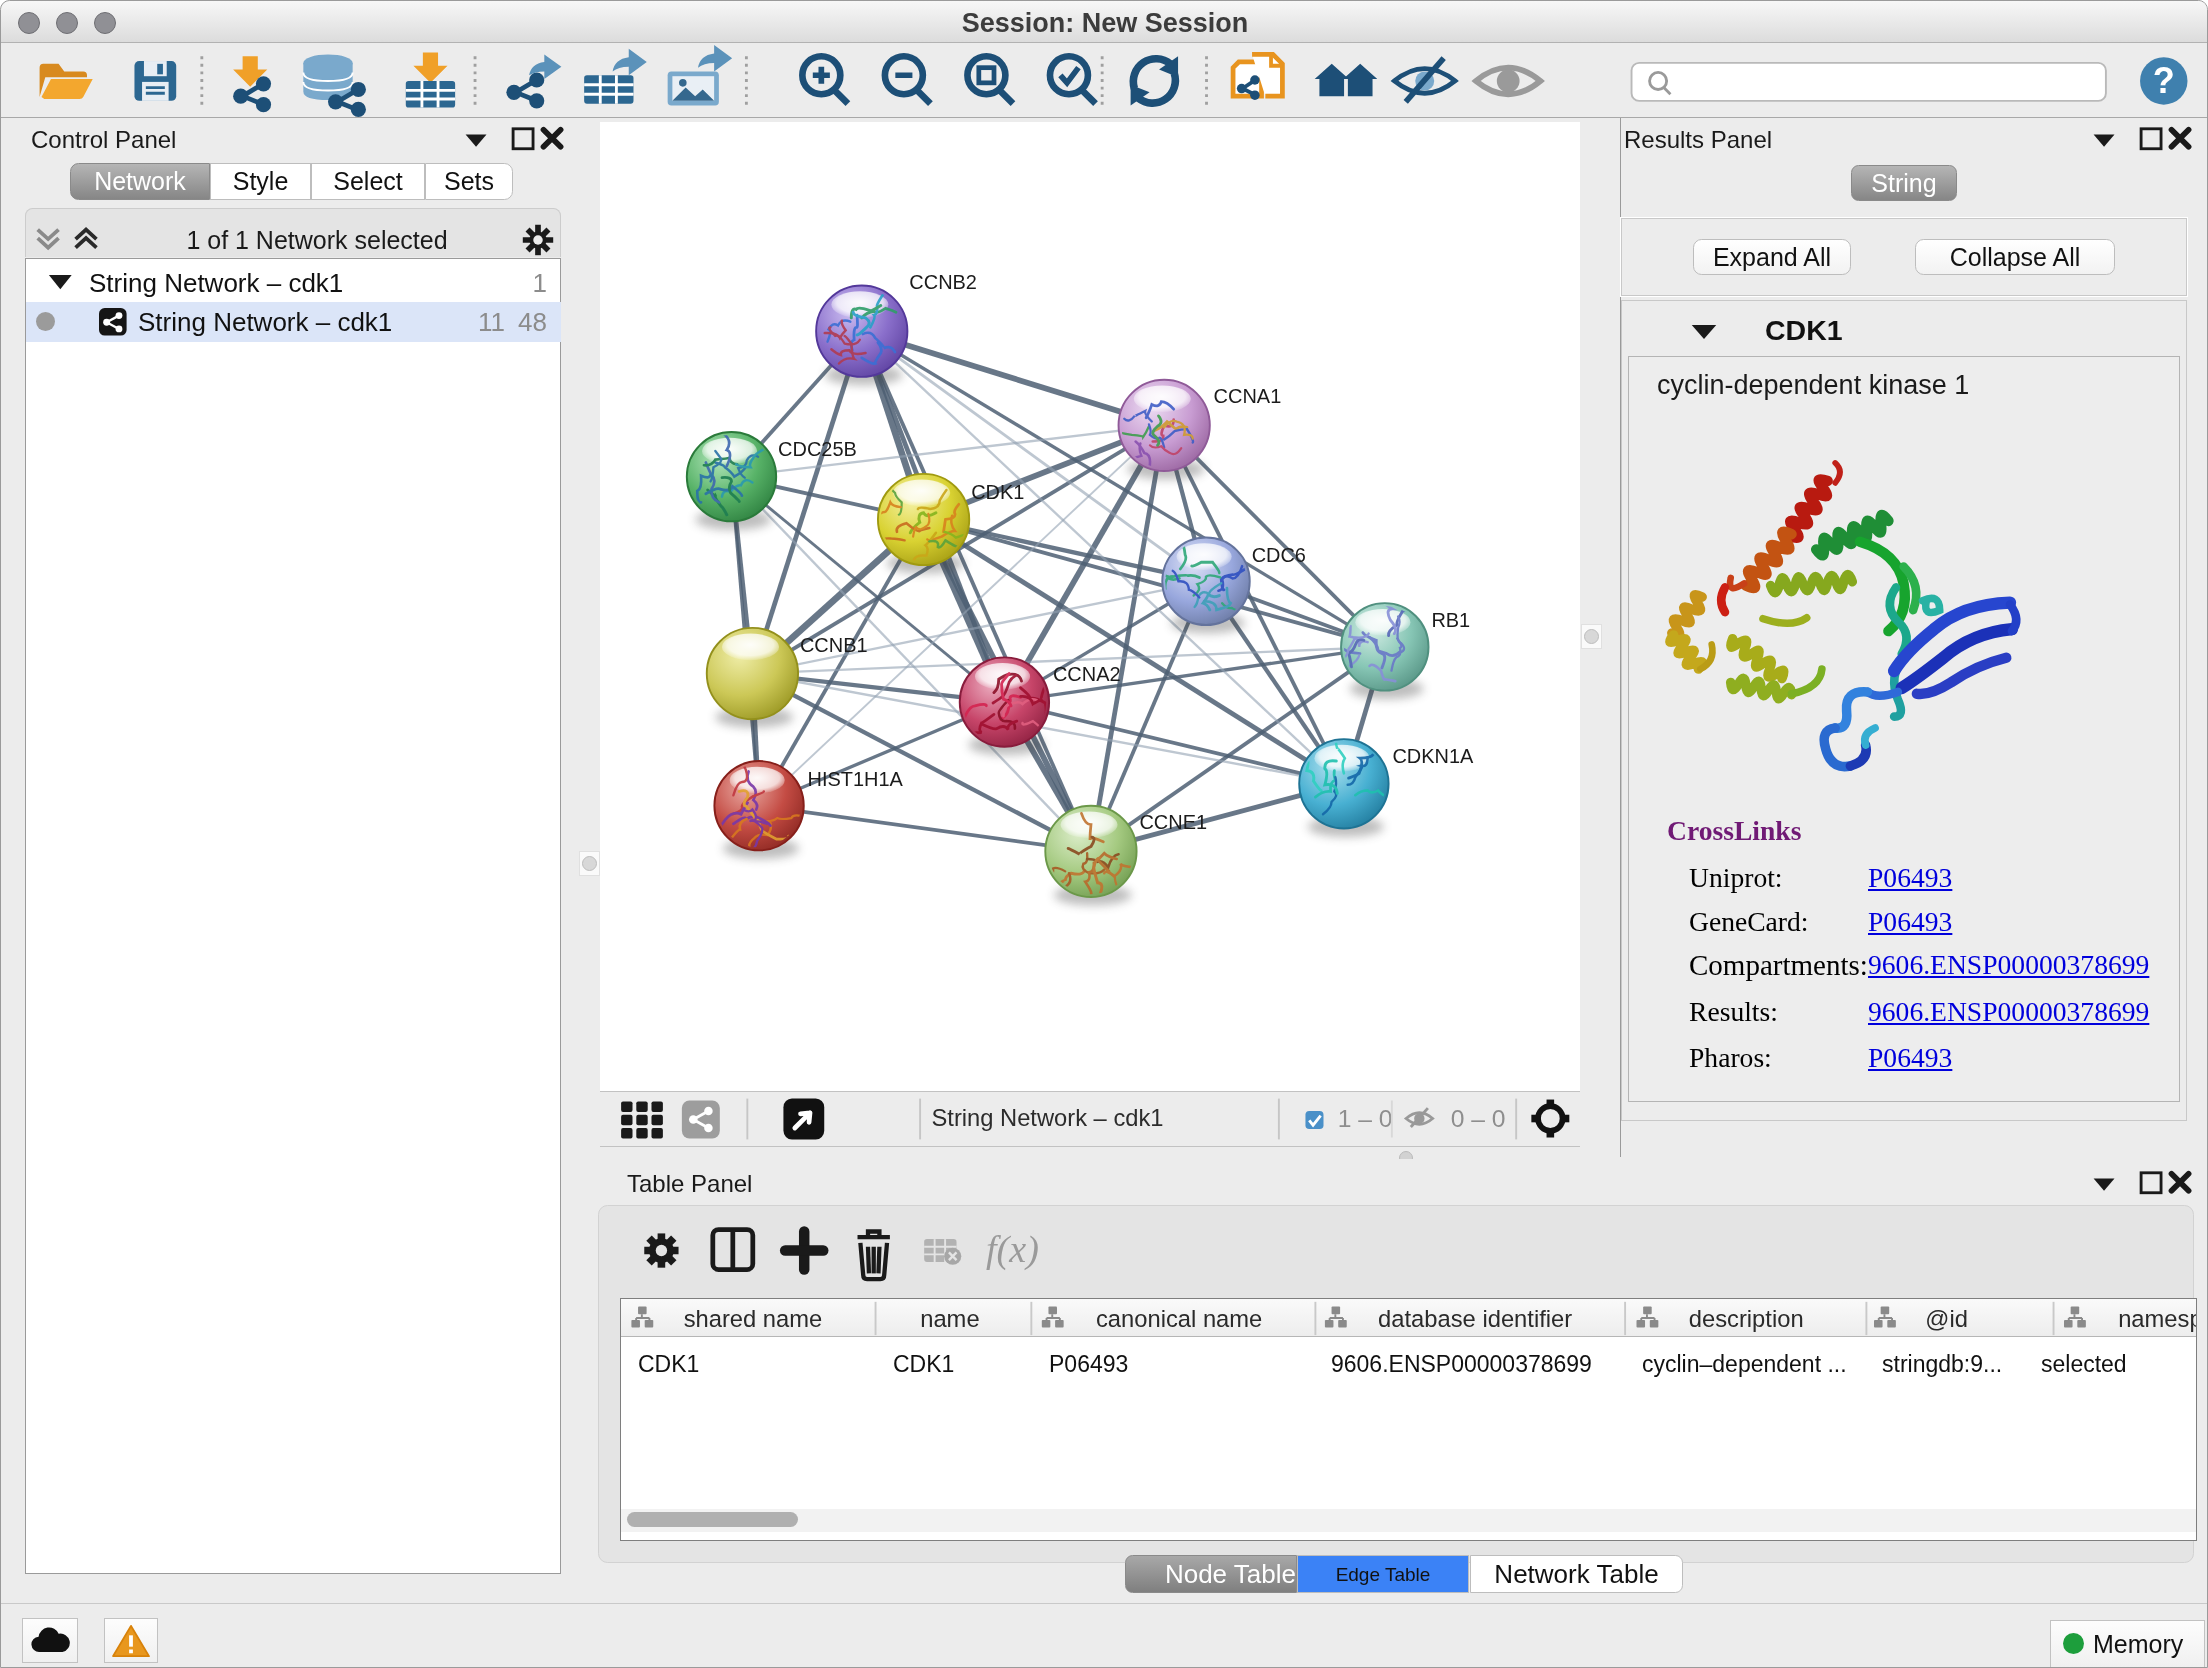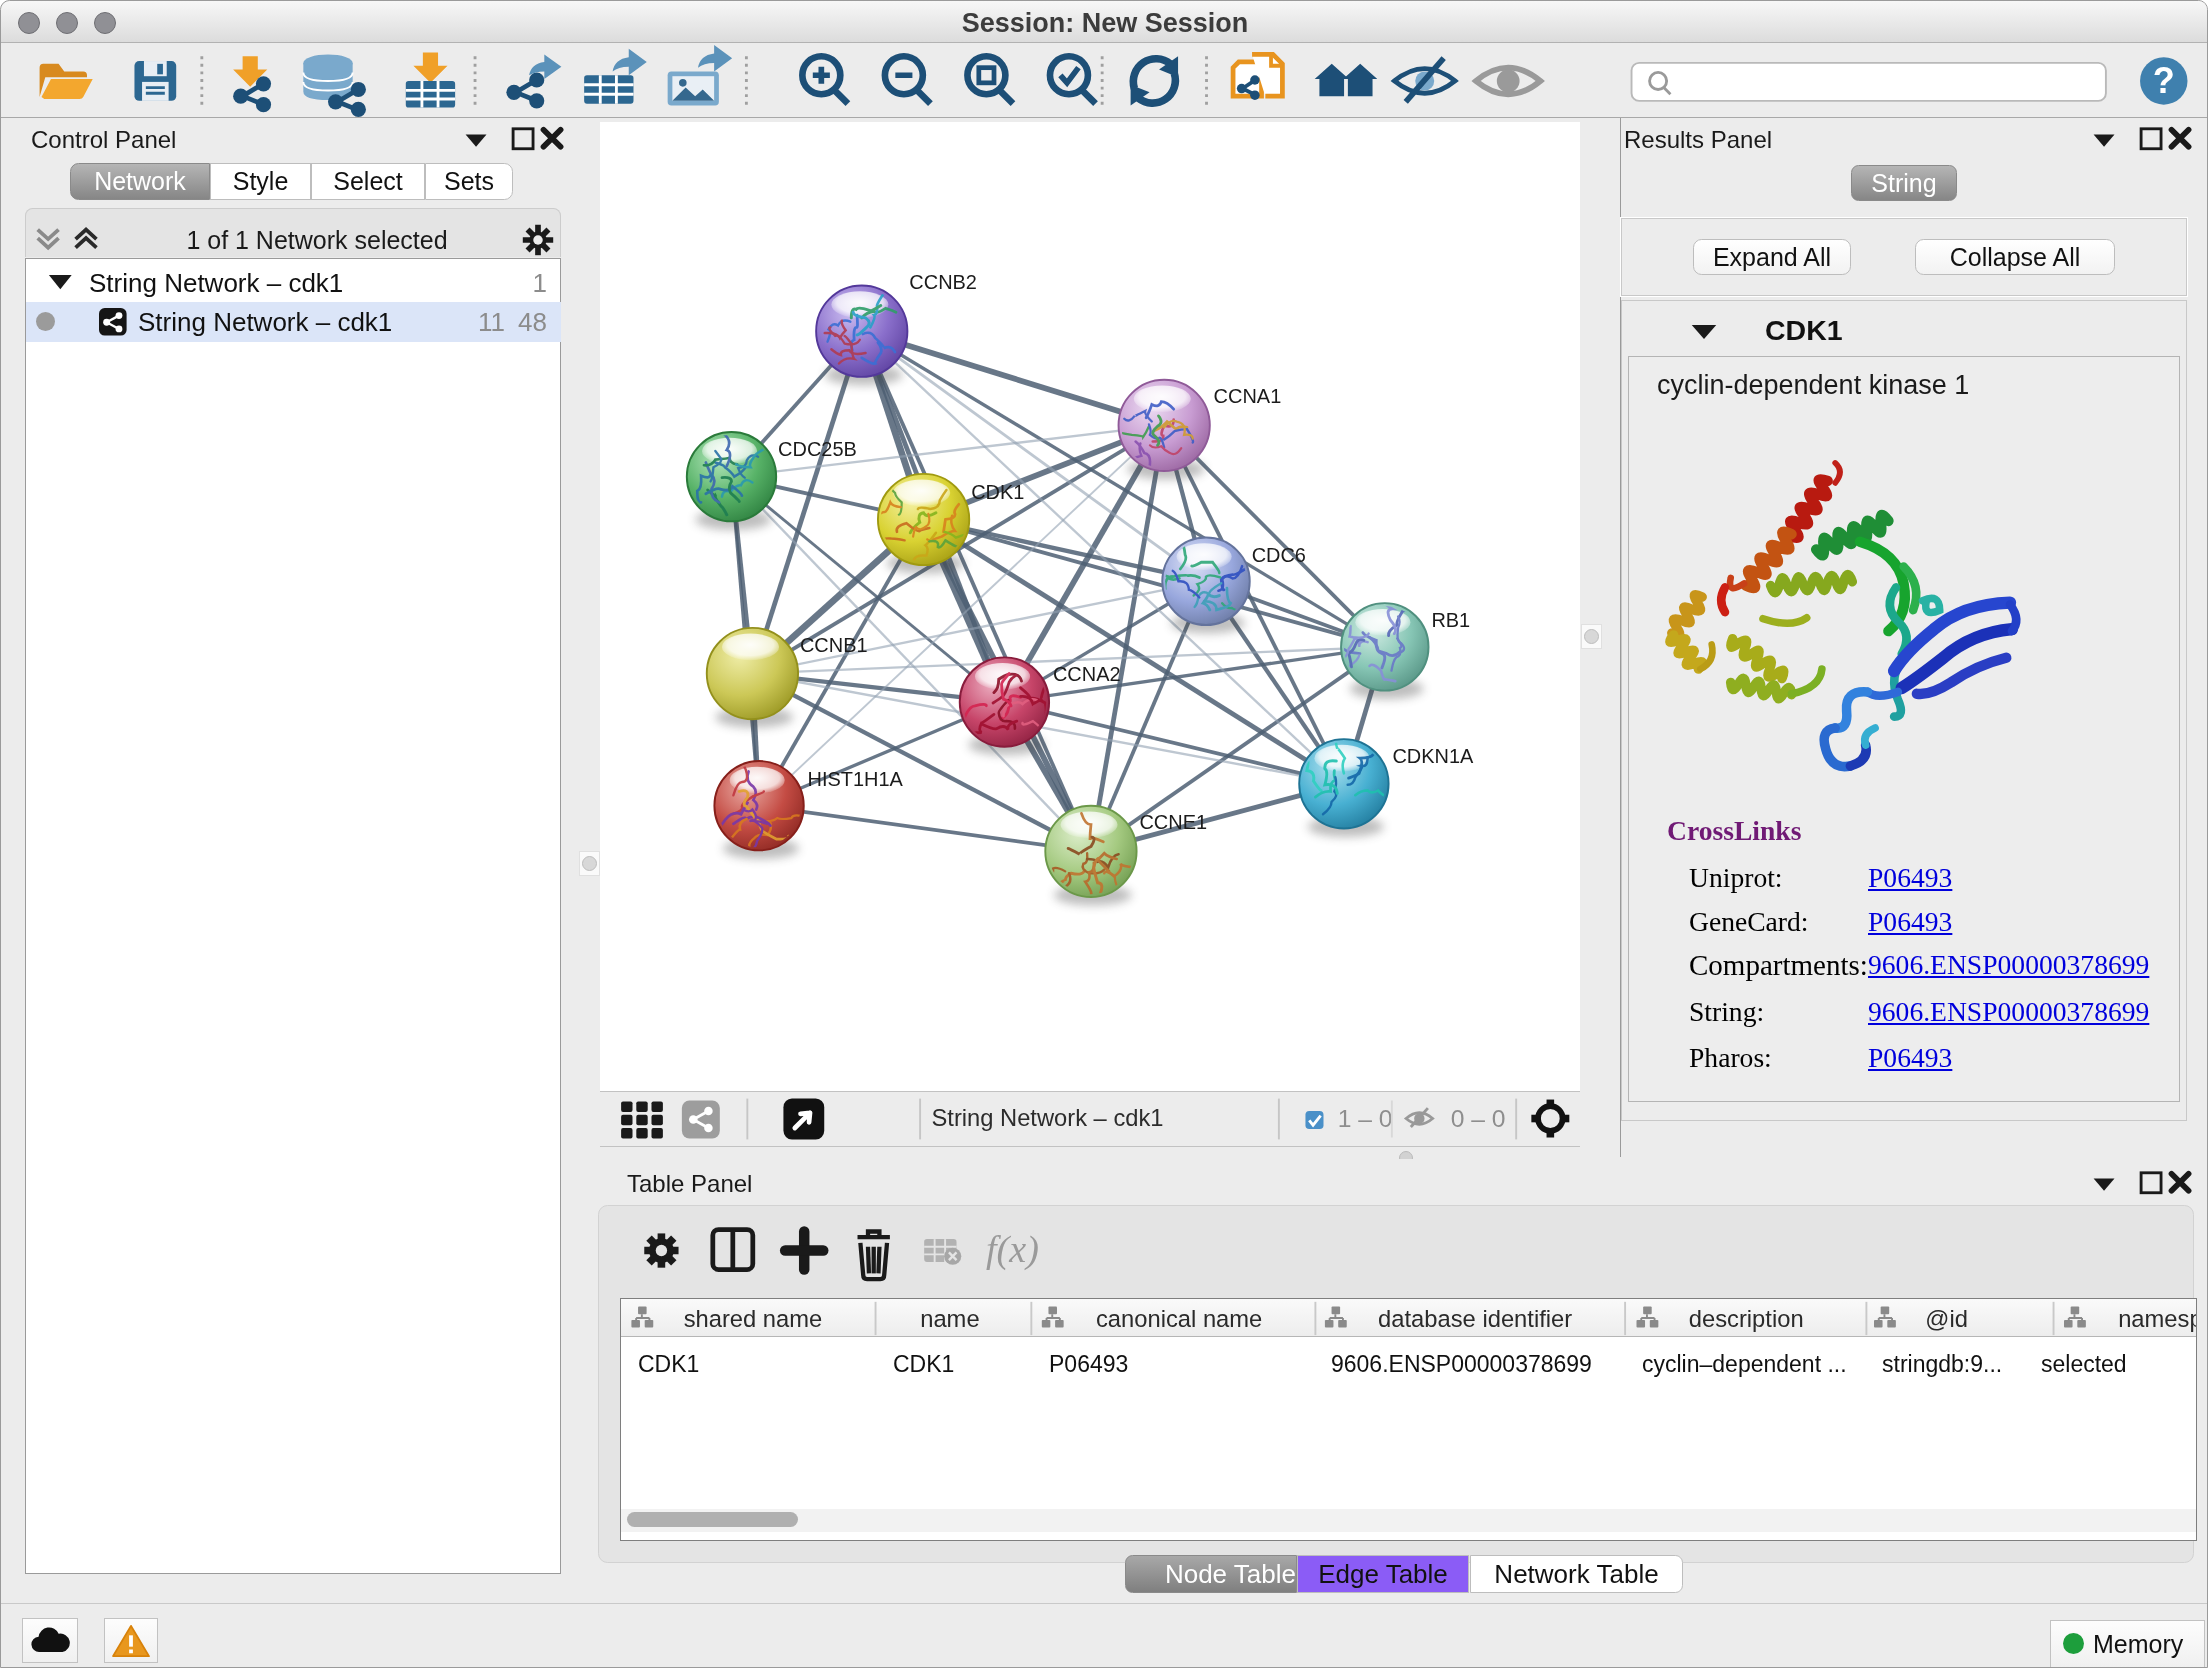--- a/index.html
+++ b/index.html
@@ -762,21 +762,21 @@
 </g>
   </svg>
 
 <div class="abs serif" style="left:1666px;top:814px;font-size:27.6px;font-weight:bold;color:#701a75">CrossLinks</div>
 <div class="abs serif" style="left:1688px;top:861px;font-size:27.6px;color:#000">Uniprot:</div>
 <div class="abs serif link" style="left:1867px;top:861px;font-size:27.6px">P06493</div>
 <div class="abs serif" style="left:1688px;top:905px;font-size:27.6px;color:#000">GeneCard:</div>
 <div class="abs serif link" style="left:1867px;top:905px;font-size:27.6px">P06493</div>
 <div class="abs serif" style="left:1688px;top:948px;font-size:29px;color:#000">Compartments:</div>
 <div class="abs serif link" style="left:1867px;top:948px;font-size:27.6px">9606.ENSP00000378699</div>
-<div class="abs serif" style="left:1688px;top:995px;font-size:27.6px;color:#000">String:</div>
+<div class="abs serif" style="left:1688px;top:995px;font-size:27.6px;color:#000">Results:</div>
 <div class="abs serif link" style="left:1867px;top:995px;font-size:27.6px">9606.ENSP00000378699</div>
 <div class="abs serif" style="left:1688px;top:1041px;font-size:27.6px;color:#000">Pharos:</div>
 <div class="abs serif link" style="left:1867px;top:1041px;font-size:27.6px">P06493</div>
 
 <div class="abs" style="left:571px;top:1158px;width:1638px;height:436px;background:#ececec"></div>
 <div class="abs panelhead" style="left:626px;top:1169px">Table Panel</div>
 <svg class="abs" style="left:2085px;top:1168px" width="114" height="28.5" viewBox="0 0 120 30">
 <path d="M8 10 l22 0 l-11 13 Z" fill="#1a1a1a"></path>
 <rect x="58" y="4" width="21" height="21" fill="none" stroke="#1a1a1a" stroke-width="3"></rect>
 <path d="M90 5 l18 18 M108 5 l-18 18" stroke="#1a1a1a" stroke-width="6" stroke-linecap="round"></path>
@@ -892,21 +892,21 @@
 <div class="abs" style="left:892px;top:1350px;font-size:23px;color:#111">CDK1</div>
 <div class="abs" style="left:1048px;top:1350px;font-size:23px;color:#111">P06493</div>
 <div class="abs" style="left:1330px;top:1350px;font-size:23px;color:#111">9606.ENSP00000378699</div>
 <div class="abs" style="left:1641px;top:1350px;font-size:23px;color:#111">cyclin–dependent ...</div>
 <div class="abs" style="left:1881px;top:1350px;font-size:23px;color:#111">stringdb:9...</div>
 <div class="abs" style="left:2040px;top:1350px;font-size:23px;color:#111">selected</div>
 <div class="abs" style="left:620px;top:1508px;width:1575px;height:23px;background:#f2f2f2"></div>
 <div class="abs" style="left:626px;top:1511px;width:171px;height:15px;border-radius:7.6px;background:#b0b0b0"></div>
 
 <div class="abs" style="left:1124px;top:1554px;width:172px;height:38px;background:linear-gradient(#a8a8a8,#7f7f7f);border:1px solid #8a8a8a;border-radius:7.6px 0 0 7.6px;color:#fff;font-size:26px;text-align:right;line-height:37px">Node Table</div>
-<div class="abs" style="left:1296px;top:1554px;width:172px;height:38px;background:#8b5cf6;border:1px solid #bdbdbd;color:#111;font-size:26px;text-align:center;line-height:37px">Edge Table</div>
+<div class="abs" style="left:1296px;top:1554px;width:172px;height:38px;background:#3b82f6;border:1px solid #bdbdbd;color:#111;font-size:19px;text-align:center;line-height:37px">Edge Table</div>
 <div class="abs" style="left:1469px;top:1554px;width:213px;height:38px;background:#fff;border:1px solid #bdbdbd;border-radius:0 7.6px 7.6px 0;color:#111;font-size:26px;text-align:center;line-height:37px">Network Table</div>
 
 <div class="abs" style="left:0;top:1602px;width:2208px;height:1px;background:#c9c9c9"></div>
 <div class="abs" style="left:21px;top:1617px;width:56px;height:45px;background:linear-gradient(#fdfdfd,#f0f0f0);border:1px solid #c2c2c2"></div>
 <svg class="abs" style="left:28.5px;top:1626px" width="42" height="27" viewBox="0 0 44 28">
 <path d="M10 26 a8 8 0 0 1 -1 -16 a11 11 0 0 1 21 -3 a8 8 0 0 1 4 19 Z" fill="#111"></path>
 </svg>
 <div class="abs" style="left:103px;top:1617px;width:54px;height:45px;background:linear-gradient(#fdfdfd,#f0f0f0);border:1px solid #c2c2c2"></div>
 <svg class="abs" style="left:110px;top:1623px" width="40" height="34" viewBox="0 0 42 36">
 <path d="M21 2 L40 34 L2 34 Z" fill="#e8971e" stroke="#d8820a" stroke-width="2" stroke-linejoin="round"></path>

